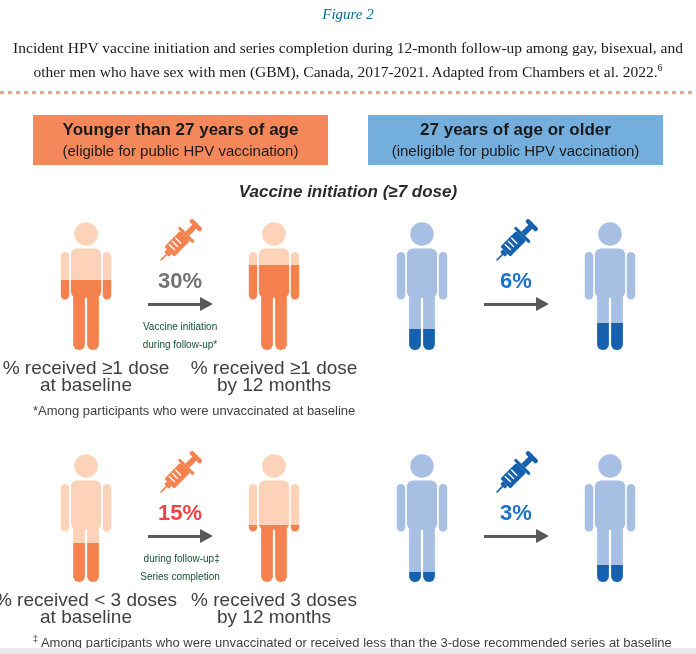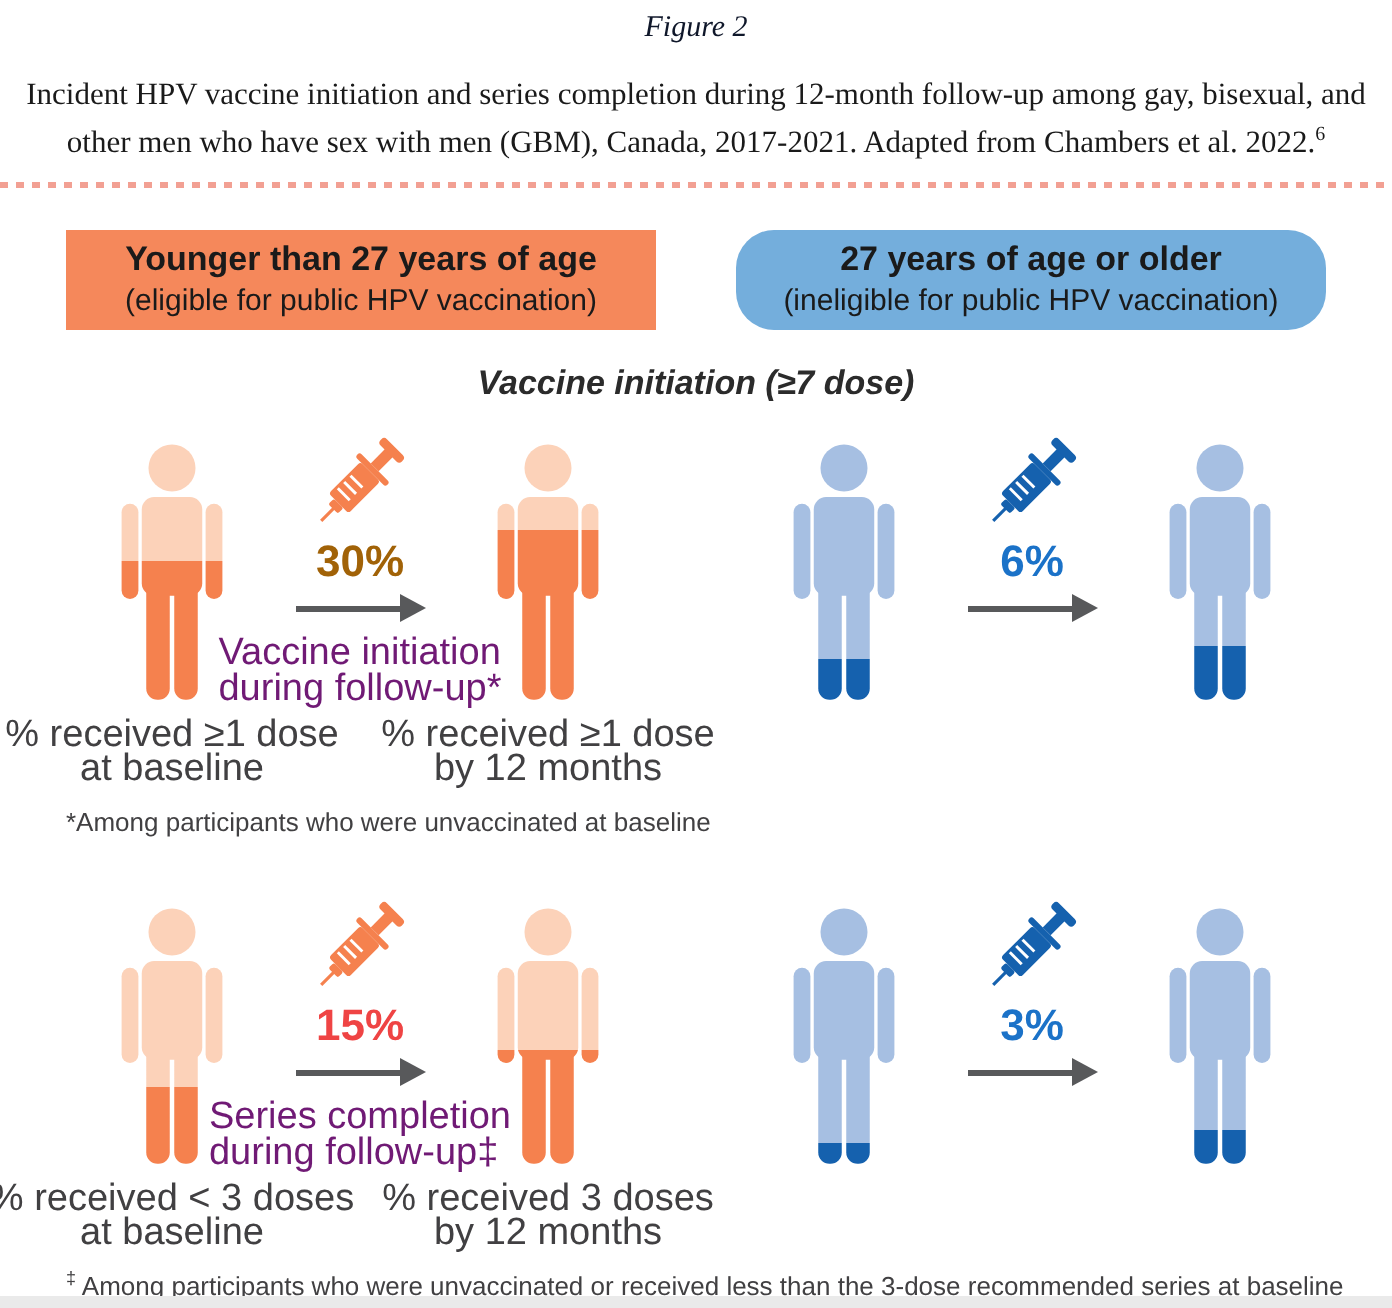--- a/index.html
+++ b/index.html
@@ -32,47 +32,47 @@
   .person-col{width:112px;display:flex;flex-direction:column;align-items:center;}
   .person{margin-top:8px;height:129px;}
   .p-label{margin-top:9px;font-size:19px;line-height:17px;text-align:center;white-space:nowrap;height:34px;}
   .mid{width:76px;display:flex;flex-direction:column;align-items:center;padding-top:0;}
   .syringe{width:56px;height:56px;}
   .pct{font-size:22px;font-weight:bold;line-height:24px;margin-top:0;}
   .arrow{display:flex;align-items:center;margin-top:4px;}
   .arrow .shaft{width:52px;height:3px;background:#58595B;}
   .arrow .head{width:0;height:0;border-left:13px solid #58595B;
     border-top:7px solid transparent;border-bottom:7px solid transparent;}
-  .mid-cap{margin-top:7px;font-size:19px;line-height:18px;text-align:left;
-    white-space:nowrap;color:#701a75;}
+  .mid-cap{margin-top:7px;font-size:10px;line-height:18px;text-align:right;
+    white-space:nowrap;color:#14532d;}
   .footnote{margin:6px 0 0 33px;font-size:13px;line-height:16px;color:#414042;}
   .footnote sup{font-size:9px;}
   .sec2{margin-top:26px;}
   .bottom-strip{position:absolute;bottom:0;left:0;width:100%;height:6px;background:#EAEAEA;}
 </style>
 </head>
 <body>
 
 <div class="page">
 
-  <div class="fig-label" style="color: #0f172a;">Figure 2</div>
+  <div class="fig-label" style="color: #0369a1;">Figure 2</div>
 
   <div class="fig-caption">
     <span>Incident HPV vaccine initiation and series completion during 12-month follow-up among gay, bisexual, and</span><br>
     <span>other men who have sex with men (GBM), Canada, 2017-2021. Adapted from Chambers et al. 2022.</span><sup>6</sup>
   </div>
 
   <div class="divider" style="background: repeating-linear-gradient(90deg, rgb(242, 160, 147) 0px, rgb(242, 160, 147) 4px, transparent 4px, transparent 8px);"></div>
 
   <div class="boxes">
     <div class="gbox" style="background: rgb(245, 136, 91);">
       <div class="b1">Younger than 27 years of age</div>
       <div class="b2">(eligible for public HPV vaccination)</div>
     </div>
-    <div class="gbox" style="background: rgb(116, 174, 220); border-radius: 19px;">
+    <div class="gbox" style="background: rgb(116, 174, 220);">
       <div class="b1">27 years of age or older</div>
       <div class="b2">(ineligible for public HPV vaccination)</div>
     </div>
   </div>
 
   <div>
     <div class="section-title">Vaccine initiation (≥7 dose)</div>
 
     <div class="fig-row">
 
@@ -110,21 +110,21 @@
       <g stroke="#fff" stroke-width="2.6">
         <line x1="32" y1="40" x2="32" y2="55"></line>
         <line x1="40" y1="40" x2="40" y2="55"></line>
         <line x1="48" y1="40" x2="48" y2="55"></line>
       </g>
       <rect x="63" y="31" width="5.5" height="38" rx="2.5" fill="#F5814E"></rect>
       <rect x="68.5" y="45" width="19" height="10" fill="#F5814E"></rect>
       <rect x="86" y="36.5" width="8" height="27" rx="3.5" fill="#F5814E"></rect>
     </g>
               </svg></div>
-          <div class="pct" style="color: #a16207; text-align: center;">30%</div>
+          <div class="pct" style="color: #737373; text-align: center;">30%</div>
           <div class="arrow">
             <div class="shaft"></div>
               <div class="head"></div>
           </div>
           <div class="mid-cap">
             <div>Vaccine initiation</div>
             <div>during follow-up*</div>
           </div>
         </div>
         <div class="person-col">
@@ -269,22 +269,22 @@
       <rect x="68.5" y="45" width="19" height="10" fill="#F5814E"></rect>
       <rect x="86" y="36.5" width="8" height="27" rx="3.5" fill="#F5814E"></rect>
     </g>
               </svg></div>
           <div class="pct" style="color: #ef4444;">15%</div>
           <div class="arrow">
             <div class="shaft"></div>
               <div class="head"></div>
           </div>
           <div class="mid-cap">
+            <div>during follow-up‡</div>
             <div>Series completion</div>
-            <div>during follow-up‡</div>
           </div>
         </div>
         <div class="person-col">
           <div class="person"><svg viewBox="0 0 100 230" width="56" height="129" aria-hidden="true">
     <defs>
                   <linearGradient id="pg5" gradientUnits="userSpaceOnUse" x1="0" y1="0" x2="0" y2="230">
       <stop offset="0%" stop-color="#FCD2B9"></stop>
                     <stop offset="56%" stop-color="#FCD2B9"></stop>
       <stop offset="56%" stop-color="#F5814E"></stop>
                     <stop offset="100%" stop-color="#F5814E"></stop>

